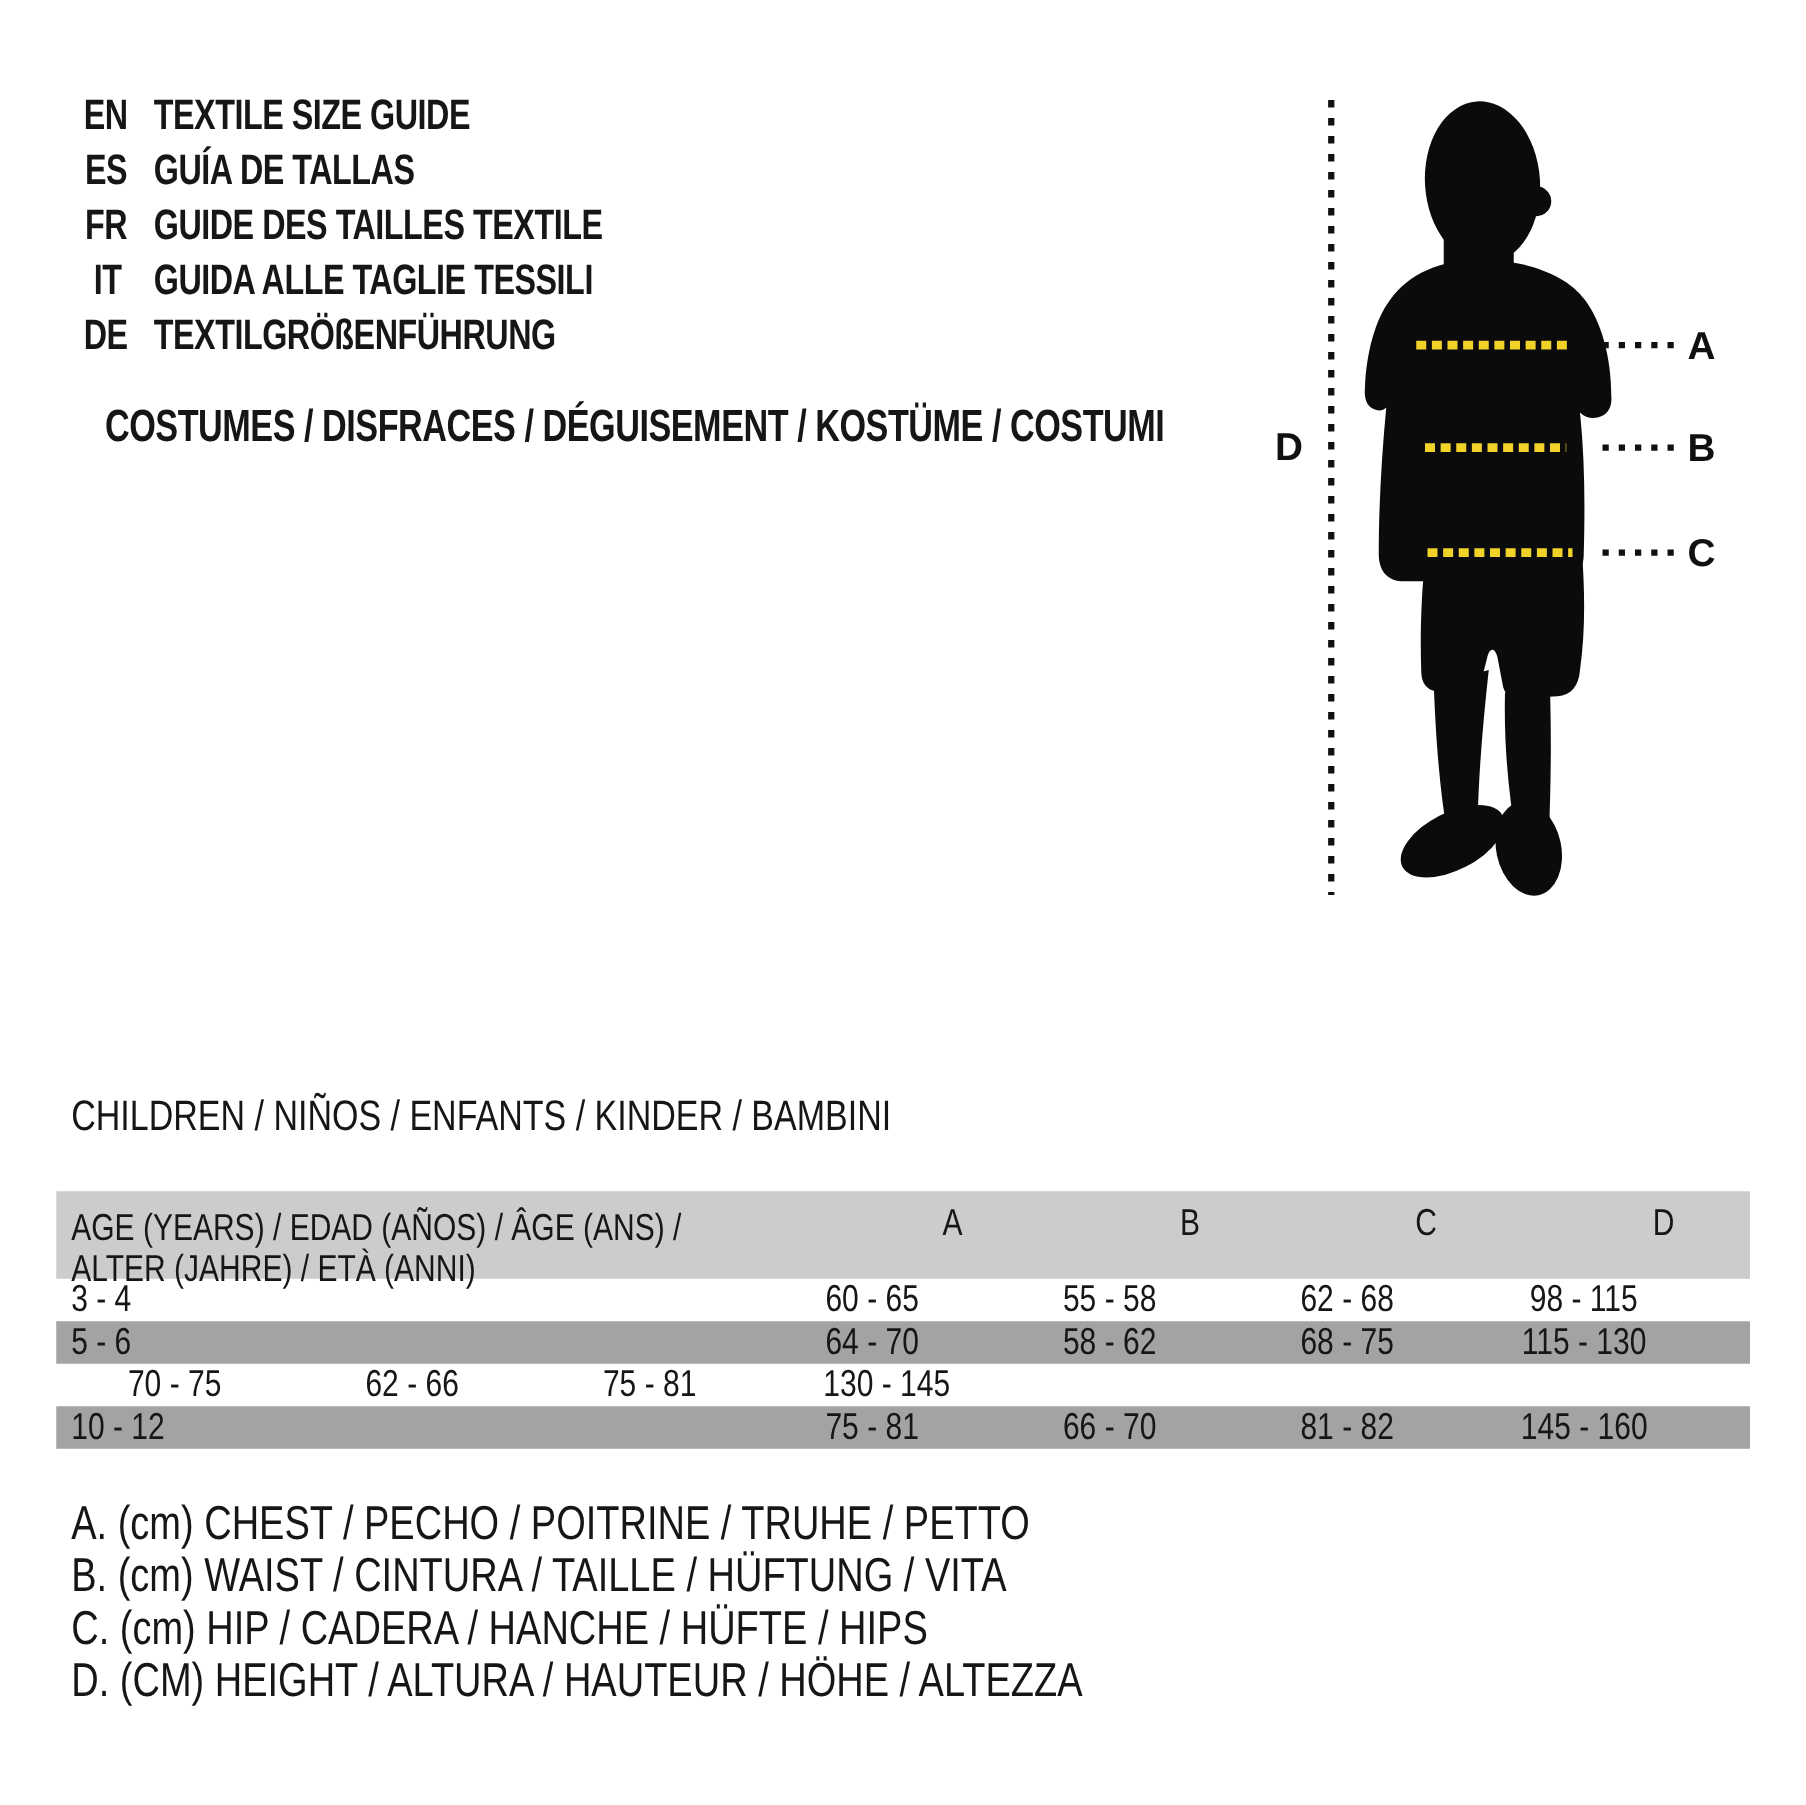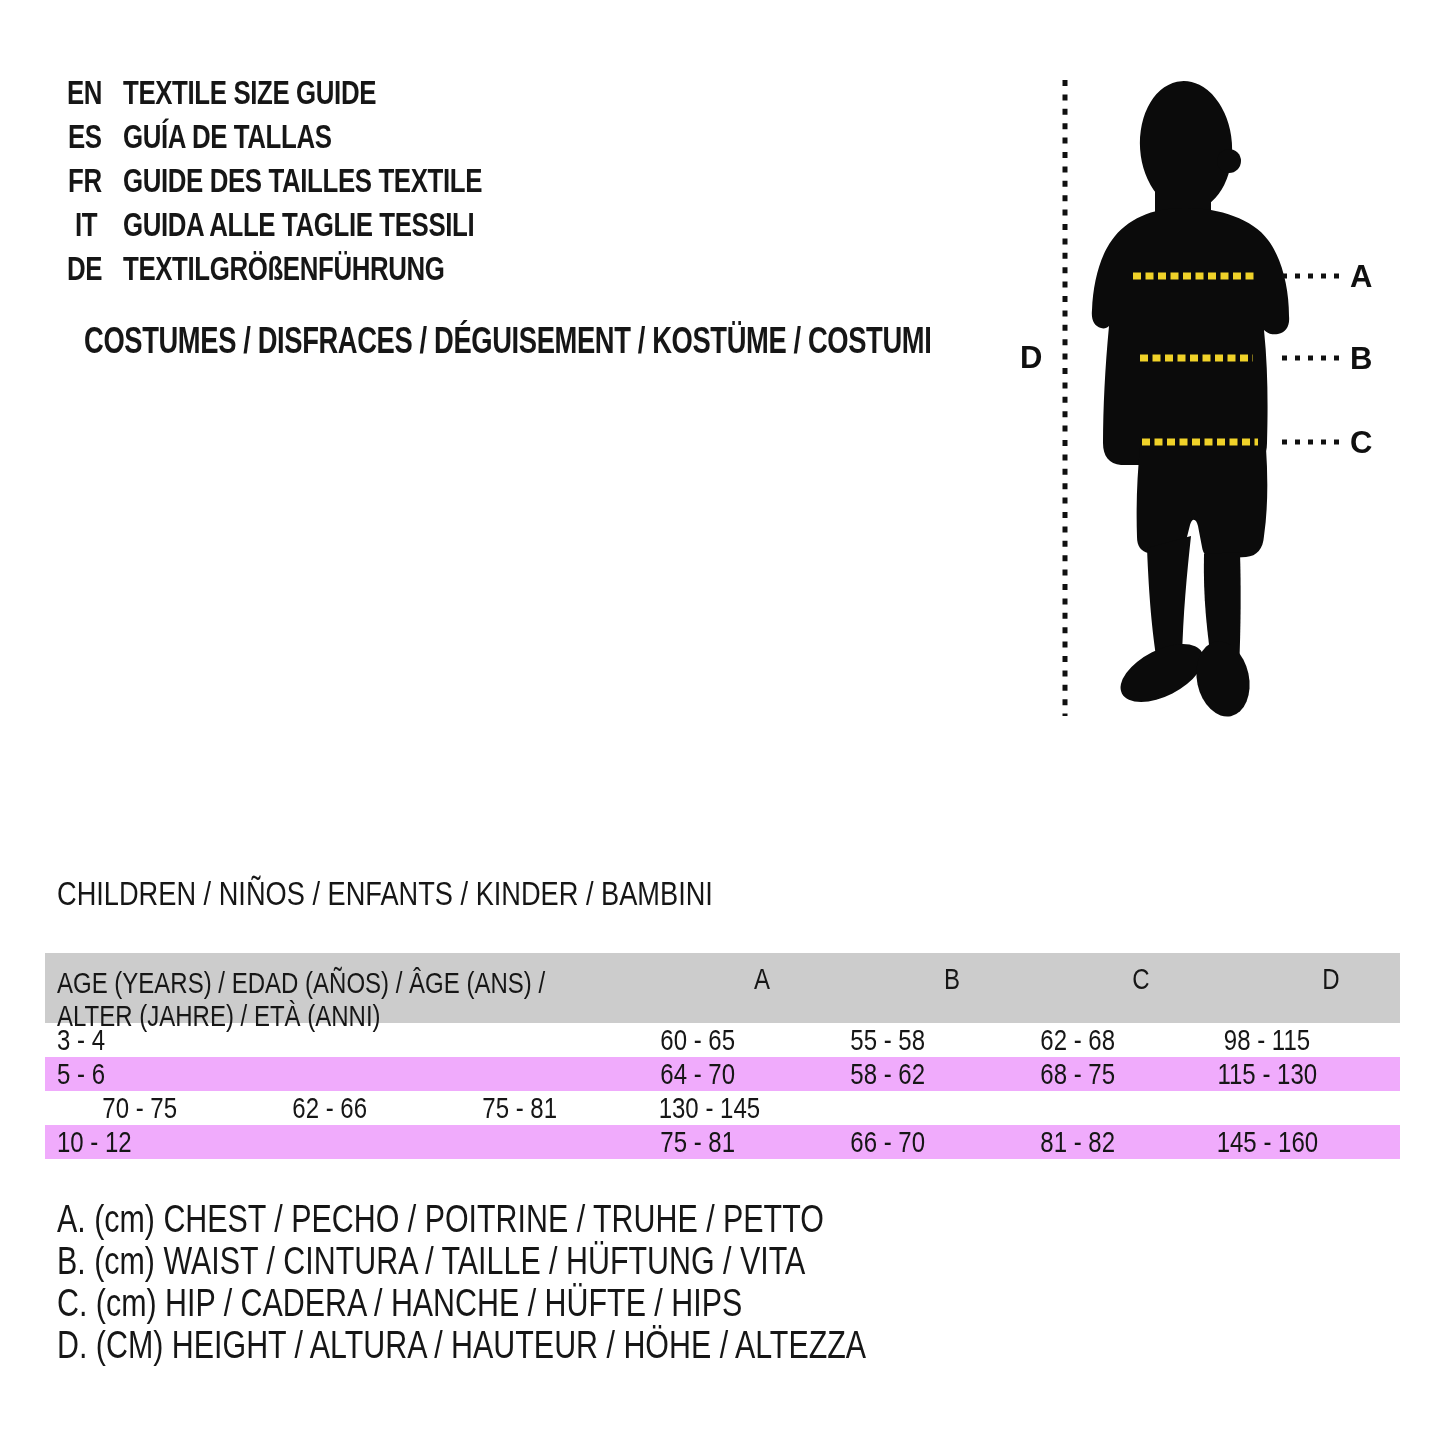--- a/index.html
+++ b/index.html
@@ -23,21 +23,21 @@
 
   .section-title { position:absolute; left:57px; top:873px; font-size:34px; line-height:40px; }
 
   .sizes { position:absolute; left:45px; top:953px; width:1355px; }
   .thead { display:flex; background:#cccccc; height:70px; }
   .cell-age { flex:0 0 41.2%; padding-left:12px; box-sizing:border-box; }
   .thead .cell-age { font-size:30px; line-height:33px; padding-top:13px; }
   .cell-col { flex:0 0 14%; text-align:center; font-size:30px; }
   .thead .cell-col { padding-top:9px; }
   .trow { display:flex; height:34px; align-items:center; font-size:30px; }
-  .trow.alt { background:#f0abfc; }
+  .trow.alt { background:#a3a3a3; }
 
   .legend { position:absolute; left:57px; top:1198px; font-size:38px; line-height:42px; }
   .legend div { height:42px; }
 </style>
 </head>
 <body>
 
 <div class="screen">
 
   <div class="langs">

